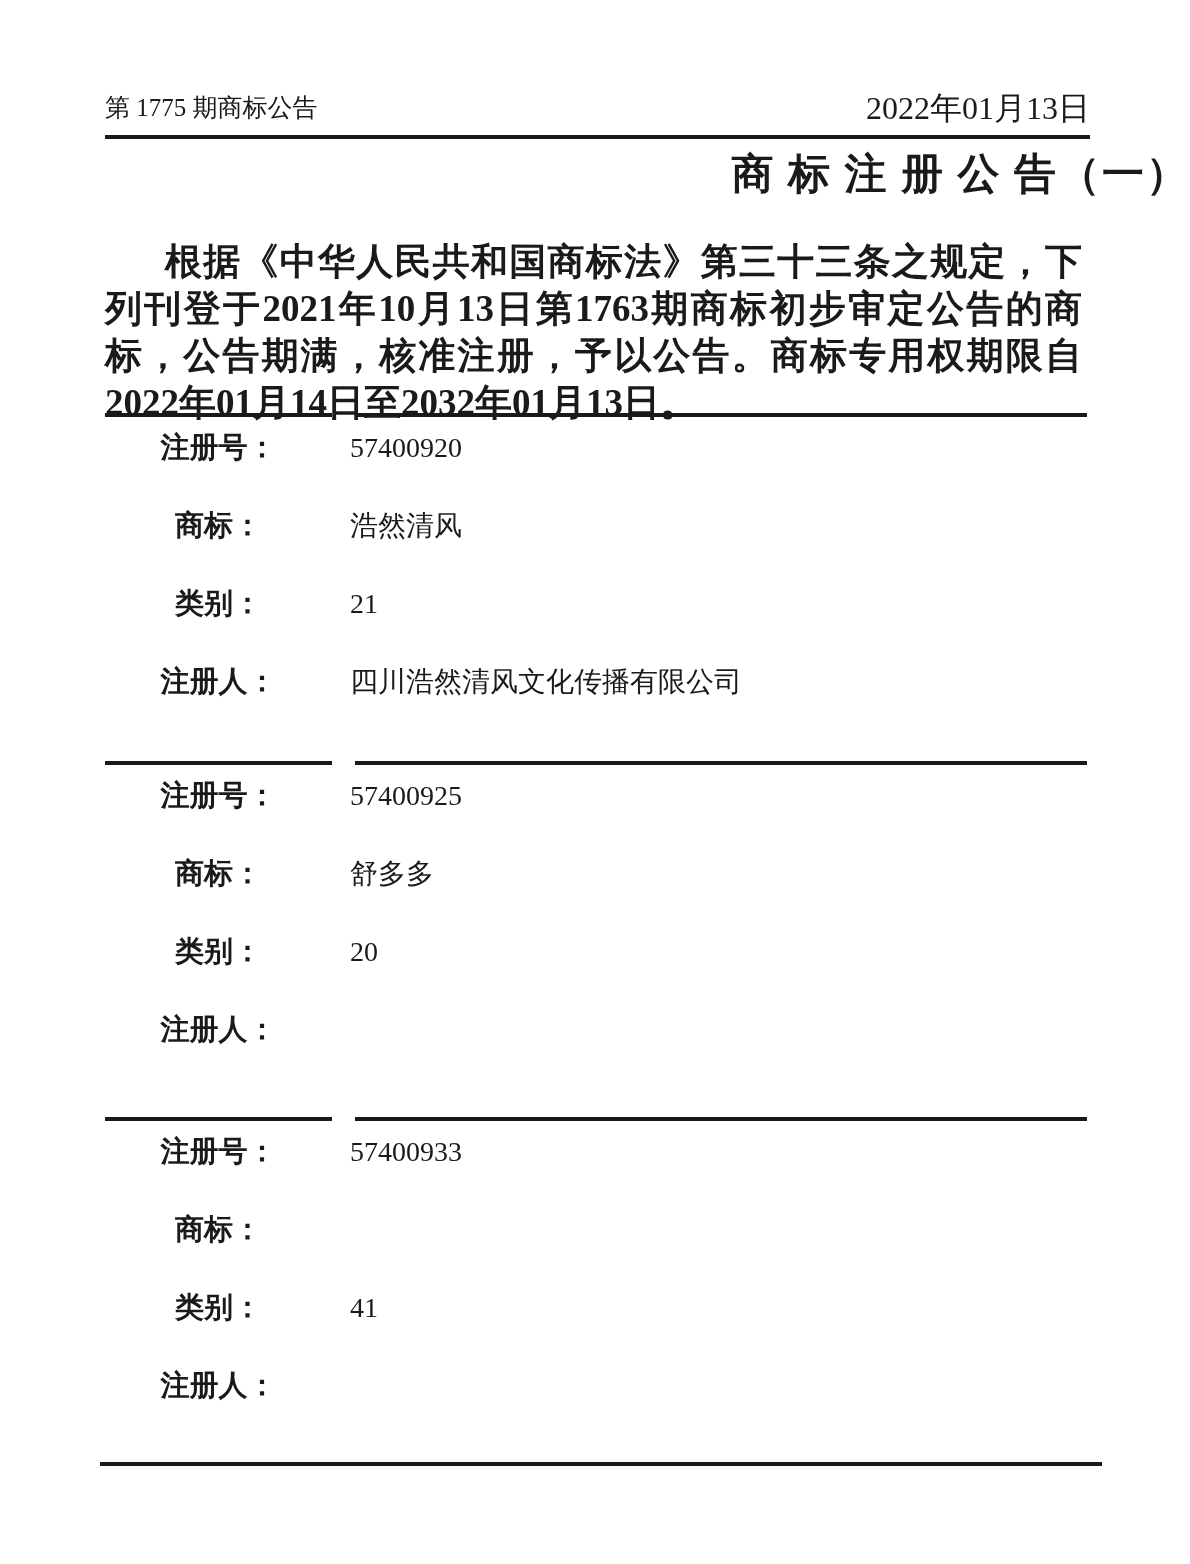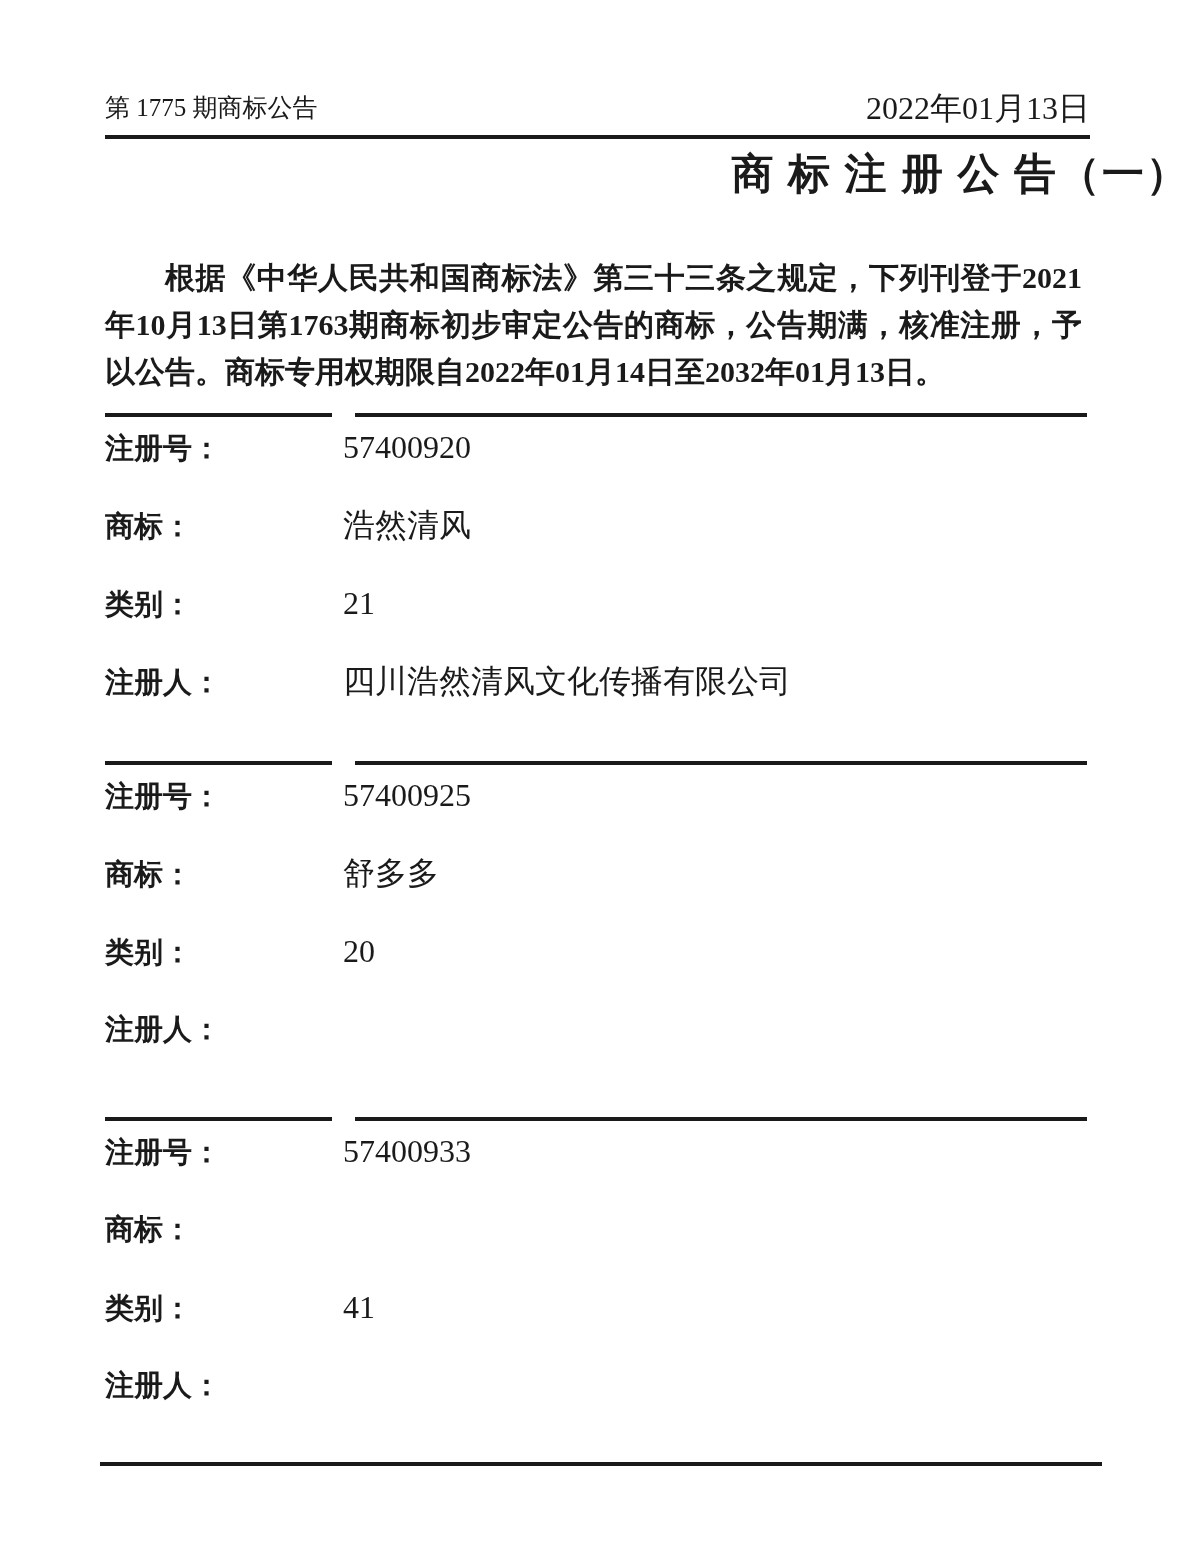--- a/index.html
+++ b/index.html
@@ -55,26 +55,25 @@
     letter-spacing: 2px;
     white-space: nowrap;
   }
 
   
   .intro {
     position: absolute;
     left: 105px;
     right: 108px;
     top: 238px;
-    font-size: 30px;
+    font-size: 37px;
     font-weight: bold;
     line-height: 47px;
     text-align: justify;
     text-indent: 60px;
-    margin-top: 16px;
   }
 
   
   .entry {
     position: absolute;
     left: 105px;
     right: 103px;
   }
   .entry-1 { top: 413px; }
   .entry-2 { top: 761px; }
@@ -101,28 +100,28 @@
     align-items: baseline;
     height: 36px;
     line-height: 36px;
     margin-top: 42px;
   }
   .field-row.first {
     margin-top: 12px;
   }
   .field-label {
     width: 227px;
-    text-align: left;
+    text-align: center;
     font-size: 29px;
     font-weight: bold;
     white-space: nowrap;
   }
   .field-value {
-    margin-left: 11px;
-    font-size: 32px;
+    margin-left: 18px;
+    font-size: 28px;
     white-space: nowrap;
   }
 
   
   .bottom-rule {
     position: absolute;
     left: 100px;
     right: 88px;
     top: 1462px;
     height: 4px;

